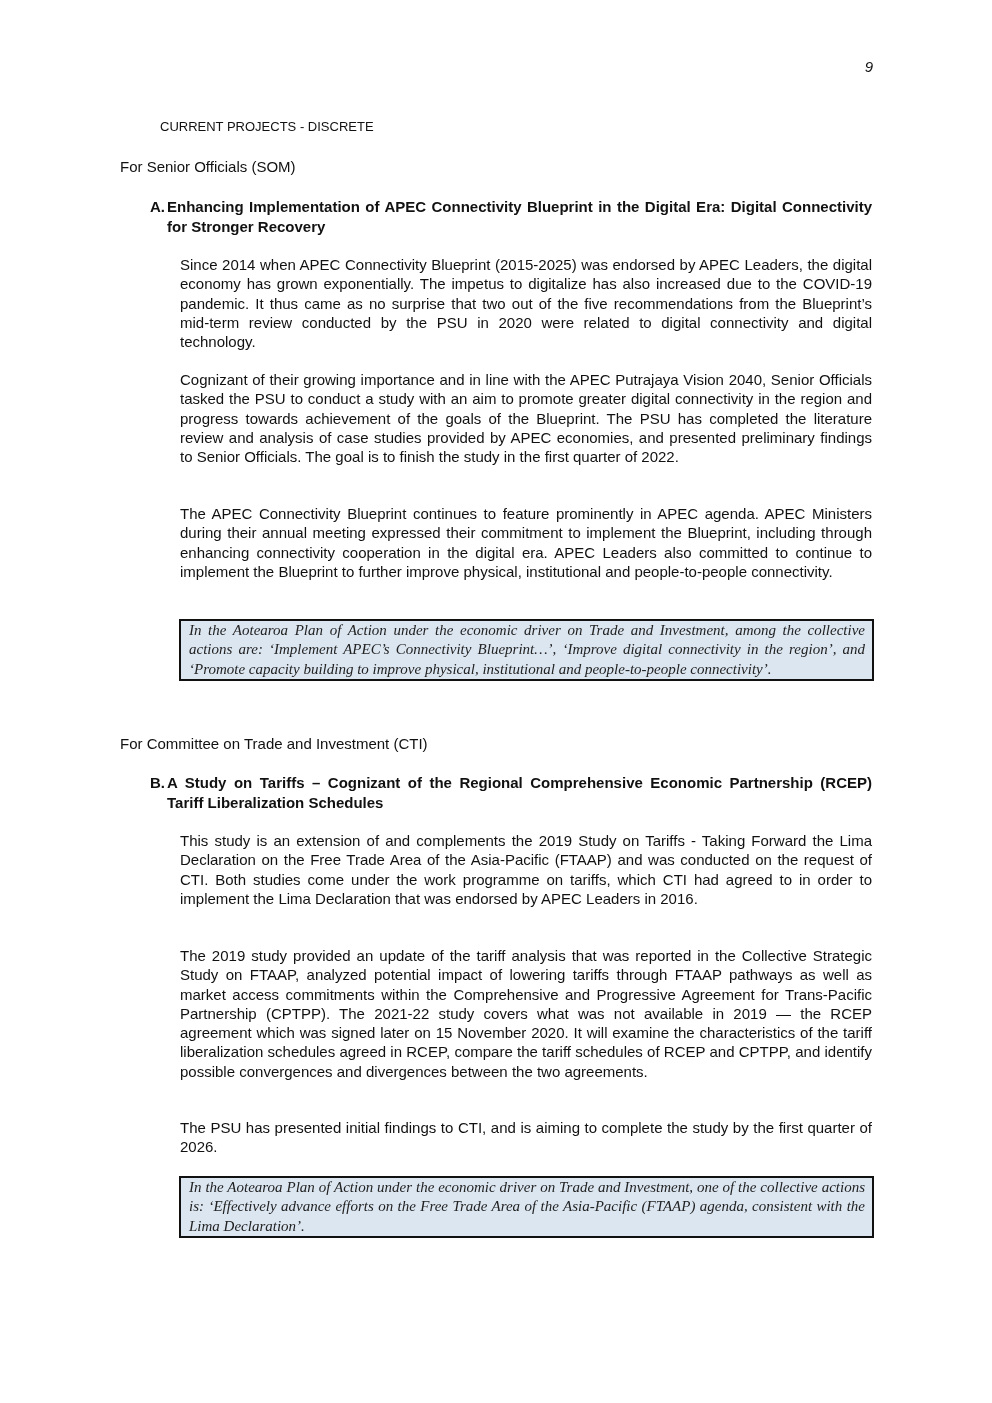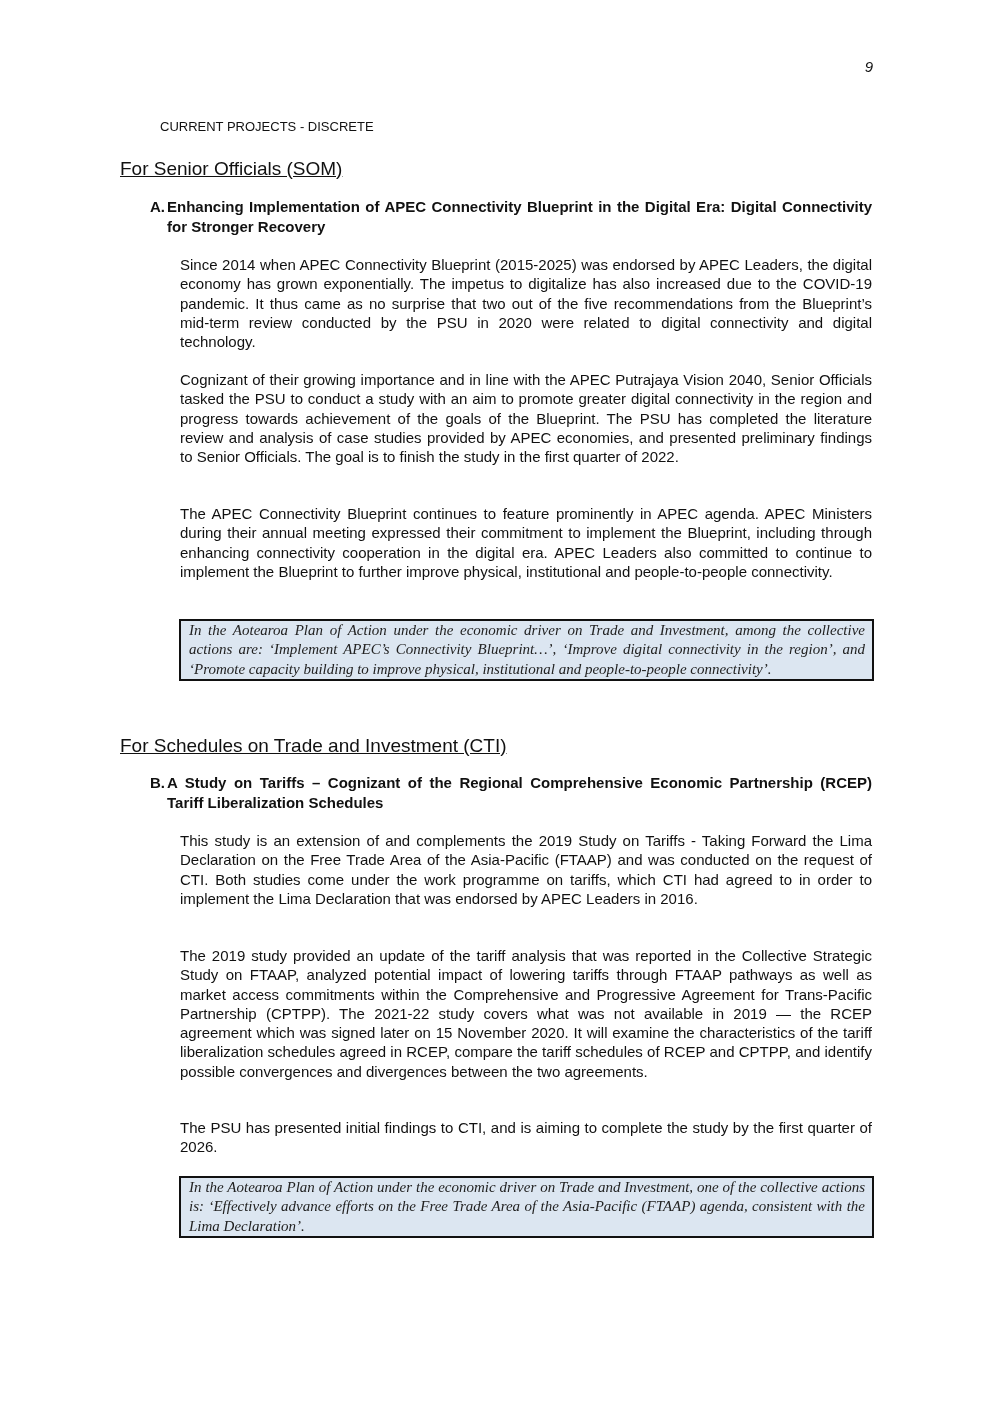--- a/index.html
+++ b/index.html
@@ -1,20 +1,20 @@
 <!DOCTYPE html>
 <html><head>
 <meta charset="utf-8">
 <style>
   html, body { margin: 0; padding: 0; background: #ffffff; }
   body { width: 992px; height: 1403px; position: relative; overflow: hidden;
          font-family: "Liberation Sans", sans-serif; color: #111; }
   .page-num { position: absolute; top: 58px; right: 119px; font-size: 15px; font-style: italic; }
   .heading { position: absolute; left: 120px; top: 119px; font-size: 13px; font-weight: normal; margin-left: 40px; }
-  .sub { position: absolute; left: 120px; font-size: 19px; text-decoration: underline; }
+  .sub { position: absolute; left: 120px; font-size: 15px; }
   .item { position: absolute; left: 150px; width: 722px; font-size: 15px; font-weight: bold; line-height: 20px; }
   .item .lbl { position: absolute; left: 0; top: 0; }
   .item .ttl { margin-left: 17px; text-align: justify; display: block; }
   .para { position: absolute; left: 180px; width: 692px; font-size: 15px; line-height: 19.3px;
           text-align: justify; }
   .box { position: absolute; left: 179px; width: 676px; border: 2px solid #111; background: #dce6f1;
          padding: 0 7px 0 8px; font-size: 15px; font-style: italic; line-height: 19.3px; text-align: justify;
          color: #222; font-family: Liberation Serif, serif; }
 </style>
 </head>
@@ -26,21 +26,21 @@
 <div class="sub" style="top:158px;">For Senior Officials (SOM)</div>
 <div class="item" style="top:197px;">
   <span class="lbl">A.</span>
   <span class="ttl">Enhancing Implementation of APEC Connectivity Blueprint in the Digital Era: Digital Connectivity for Stronger Recovery</span>
 </div>
 <div class="para" style="top:255px;">Since 2014 when APEC Connectivity Blueprint (2015-2025) was endorsed by APEC Leaders, the digital economy has grown exponentially. The impetus to digitalize has also increased due to the COVID-19 pandemic. It thus came as no surprise that two out of the five recommendations from the Blueprint’s mid-term review conducted by the PSU in 2020 were related to digital connectivity and digital technology.</div>
 <div class="para" style="top:370px;">Cognizant of their growing importance and in line with the APEC Putrajaya Vision 2040, Senior Officials tasked the PSU to conduct a study with an aim to promote greater digital connectivity in the region and progress towards achievement of the goals of the Blueprint. The PSU has completed the literature review and analysis of case studies provided by APEC economies, and presented preliminary findings to Senior Officials. The goal is to finish the study in the first quarter of 2022.</div>
 <div class="para" style="top:504px;">The APEC Connectivity Blueprint continues to feature prominently in APEC agenda. APEC Ministers during their annual meeting expressed their commitment to implement the Blueprint, including through enhancing connectivity cooperation in the digital era. APEC Leaders also committed to continue to implement the Blueprint to further improve physical, institutional and people-to-people connectivity.</div>
 <div class="box" style="top:619px;">In the Aotearoa Plan of Action under the economic driver on Trade and Investment, among the collective actions are: ‘Implement APEC’s Connectivity Blueprint…’, ‘Improve digital connectivity in the region’, and ‘Promote capacity building to improve physical, institutional and people-to-people connectivity’.</div>
 
-<div class="sub" style="top:735px;">For Schedules on Trade and Investment (CTI)</div>
+<div class="sub" style="top:735px;">For Committee on Trade and Investment (CTI)</div>
 <div class="item" style="top:773px;">
   <span class="lbl">B.</span>
   <span class="ttl">A Study on Tariffs – Cognizant of the Regional Comprehensive Economic Partnership (RCEP) Tariff Liberalization Schedules</span>
 </div>
 <div class="para" style="top:831px;">This study is an extension of and complements the 2019 Study on Tariffs - Taking Forward the Lima Declaration on the Free Trade Area of the Asia-Pacific (FTAAP) and was conducted on the request of CTI. Both studies come under the work programme on tariffs, which CTI had agreed to in order to implement the Lima Declaration that was endorsed by APEC Leaders in 2016.</div>
 <div class="para" style="top:946px;">The 2019 study provided an update of the tariff analysis that was reported in the Collective Strategic Study on FTAAP, analyzed potential impact of lowering tariffs through FTAAP pathways as well as market access commitments within the Comprehensive and Progressive Agreement for Trans-Pacific Partnership (CPTPP). The 2021-22 study covers what was not available in 2019 — the RCEP agreement which was signed later on 15 November 2020. It will examine the characteristics of the tariff liberalization schedules agreed in RCEP, compare the tariff schedules of RCEP and CPTPP, and identify possible convergences and divergences between the two agreements.</div>
 <div class="para" style="top:1118px;">The PSU has presented initial findings to CTI, and is aiming to complete the study by the first quarter of 2026.</div>
 <div class="box" style="top:1176px;">In the Aotearoa Plan of Action under the economic driver on Trade and Investment, one of the collective actions is: ‘Effectively advance efforts on the Free Trade Area of the Asia-Pacific (FTAAP) agenda, consistent with the Lima Declaration’.</div>
 
 </body></html>

